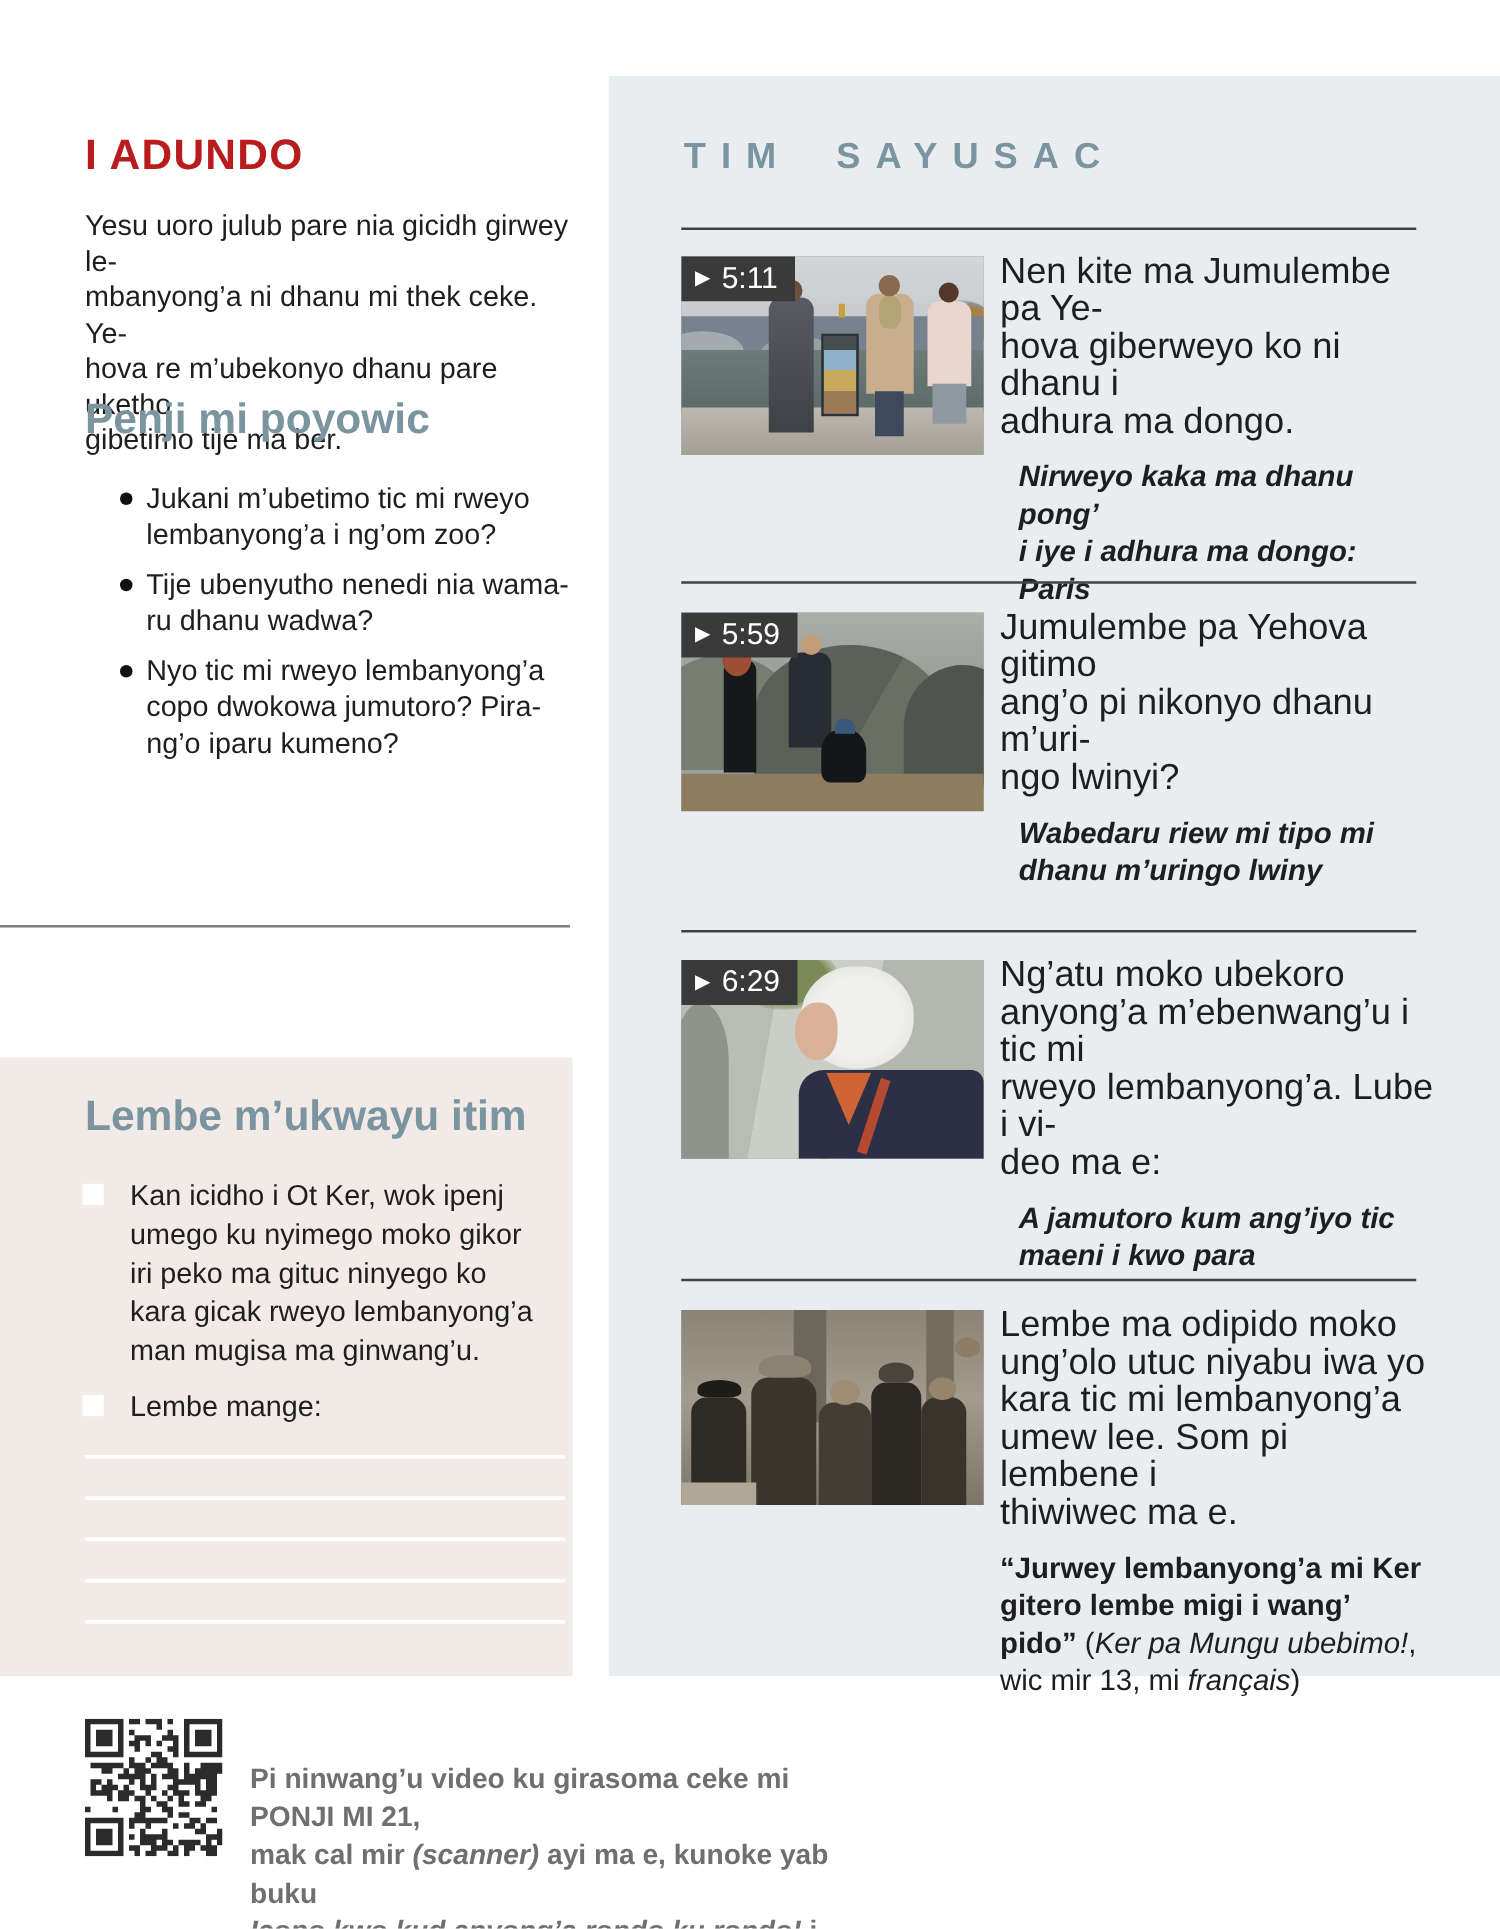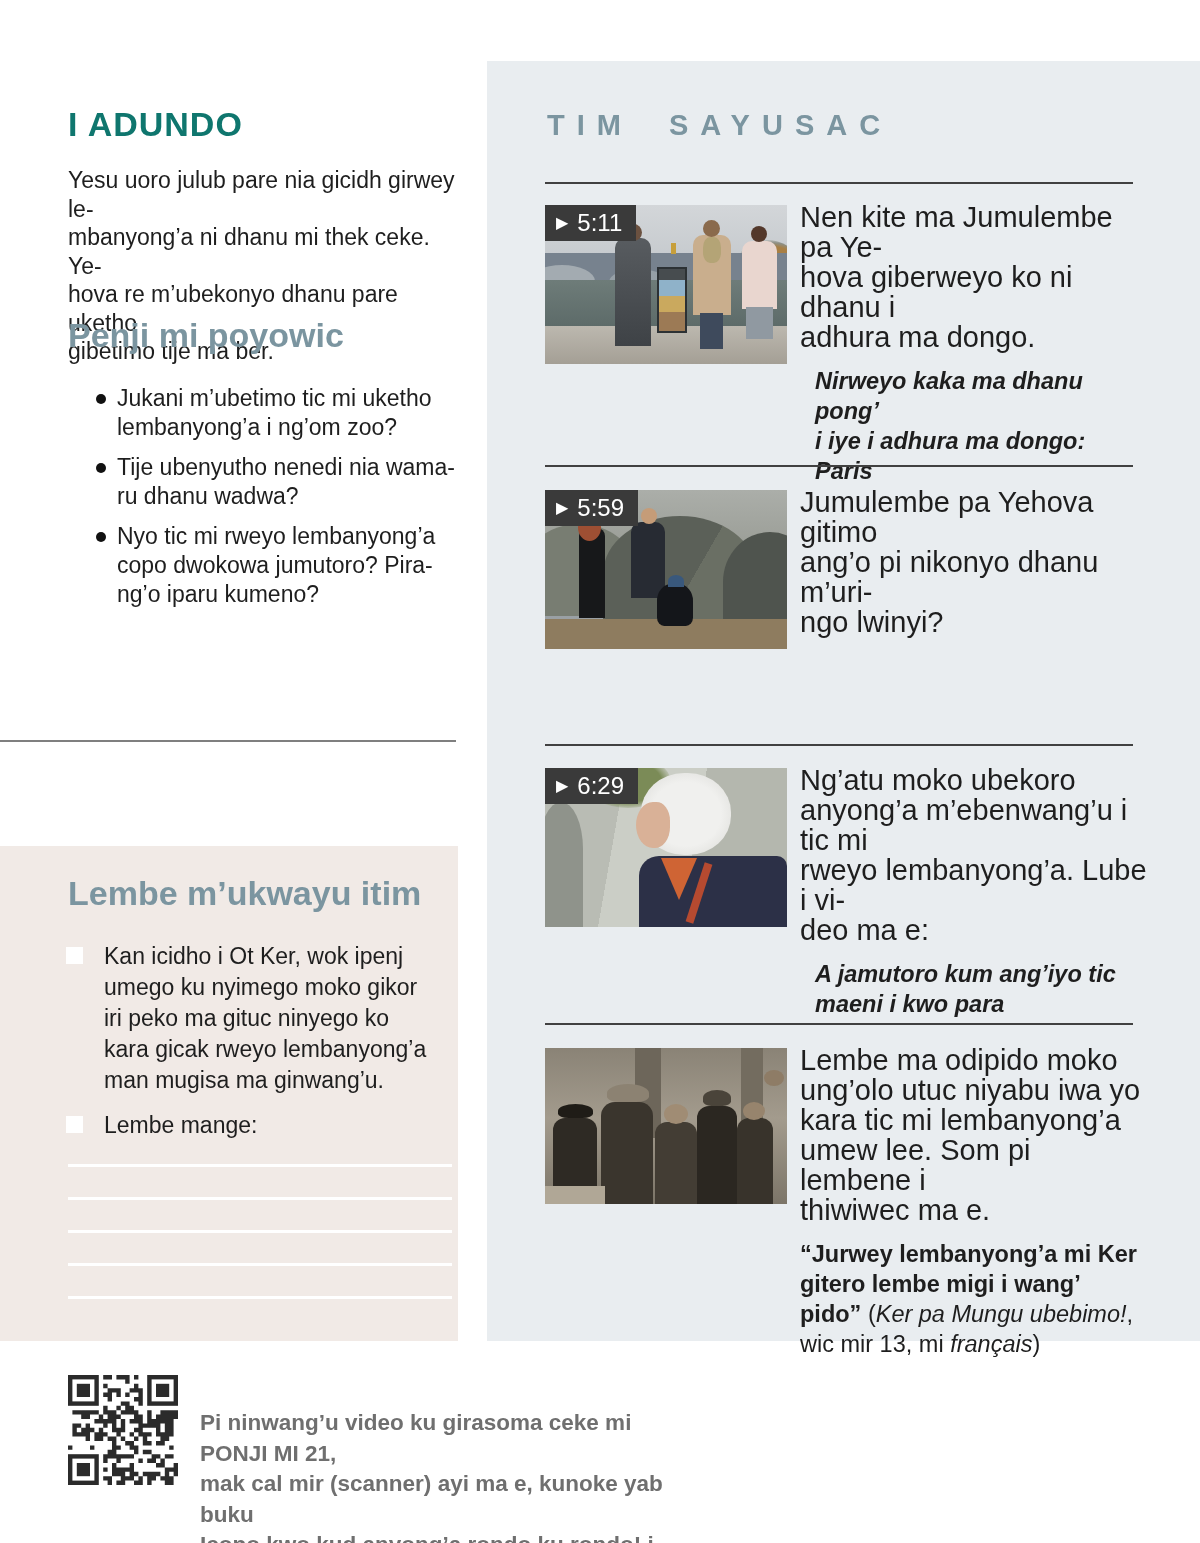--- a/index.html
+++ b/index.html
@@ -2,41 +2,41 @@
 <html><head>
 <meta charset="utf-8">
 <style>
   html,body{margin:0;padding:0;background:#ffffff;}
   #page{position:relative;width:1200px;height:1543px;background:#ffffff;
         font-family:"Liberation Sans","DejaVu Sans",sans-serif;color:#1e1e1e;overflow:hidden;}
   .abs{position:absolute;}
   .ml{white-space:pre-line;}
 
   
-  .h-coral{left:68px;top:105px;font-size:34px;font-weight:700;color:#0f766e;letter-spacing:1px;margin:0;}
+  .h-coral{left:68px;top:105px;font-size:34px;font-weight:700;color:#b91c1c;letter-spacing:1px;margin:0;}
   .intro{left:68px;top:166px;width:400px;font-size:23px;line-height:28.5px;margin:0;}
   .h-slate{font-size:34px;font-weight:700;color:#7b95a0;margin:0;}
   .h-questions{left:68px;top:316px;}
   .qlist{left:68px;top:384px;width:402px;margin:0;padding:0;list-style:none;}
   .qlist li{position:relative;padding-left:49px;margin-bottom:11px;font-size:23px;line-height:29px;}
   .qlist li::before{content:"";position:absolute;left:28px;top:10px;width:10px;height:10px;border-radius:50%;background:#111;}
   .rule-left{left:0;top:740px;width:456px;height:2px;background:#7f7f7f;}
   .footnote{left:68px;top:763px;width:420px;font-size:23px;margin:0;}
 
   
   .notes{left:0;top:846px;width:458px;height:495px;background:#f1eae6;}
   .notes .h-slate{position:absolute;left:68px;top:28px;}
   .cbx{position:absolute;left:66px;width:17px;height:17px;background:#ffffff;}
   .ntext{position:absolute;left:104px;width:336px;font-size:23px;line-height:31px;margin:0;}
   .wline{position:absolute;left:68px;width:384px;height:3px;background:#ffffff;}
 
   
   .qr{left:68px;top:1375px;width:110px;height:110px;}
   .qrcaption{left:200px;top:1408px;width:480px;font-size:22.5px;line-height:30.5px;color:#6f6f6f;font-weight:700;}
-  .qrcaption .seg-i{}
+  .qrcaption .seg-i{font-style:italic;}
 
   
   .panel{left:487px;top:61px;width:713px;height:1280px;background:#e9edf0;}
   .panel-h{position:absolute;left:60px;top:48px;font-size:29px;font-weight:700;color:#7b95a0;
            letter-spacing:12px;word-spacing:16px;margin:0;}
   .prule{position:absolute;left:58px;width:588px;height:2px;background:#414141;}
   .vtext{position:absolute;left:313px;width:348px;}
   .vlead{font-size:29px;line-height:30px;margin:0;}
   .vtitle{font-size:23.5px;line-height:30px;margin:14px 0 0 15px;font-weight:700;font-style:italic;}
   .vcite{font-size:23.5px;line-height:30px;margin:14px 0 0 0;}
@@ -125,21 +125,21 @@
 <div id="page">
 
   <h1 class="abs h-coral">I ADUNDO</h1>
   <p class="abs intro ml">Yesu uoro julub pare nia gicidh girwey le-
 mbanyong’a ni dhanu mi thek ceke. Ye-
 hova re m’ubekonyo dhanu pare uketho
 gibetimo tije ma ber.</p>
 
   <h2 class="abs h-slate h-questions">Penji mi poyowic</h2>
   <ul class="abs qlist">
-    <li><span class="ml">Jukani m’ubetimo tic mi uketho
+    <li><span class="ml">Jukani m’ubetimo tic mi rweyo
 lembanyong’a i ng’om zoo?</span></li>
     <li><span class="ml">Tije ubenyutho nenedi nia wama-
 ru dhanu wadwa?</span></li>
     <li><span class="ml">Nyo tic mi rweyo lembanyong’a
 copo dwokowa jumutoro? Pira-
 ng’o iparu kumeno?</span></li>
   </ul>
 
   <div class="abs rule-left"></div>
 
@@ -230,20 +230,22 @@
         <div class="art t2-cap"></div>
       <div class="badge">
         <span class="tri">▶</span>
         <span>5:59</span>
       </div>
     </div>
     <div class="vtext" style="top:426px">
       <p class="vlead ml">Jumulembe pa Yehova gitimo
 ang’o pi nikonyo dhanu m’uri-
 ngo lwinyi?</p>
+      <p class="vtitle ml">Wabedaru riew mi tipo mi
+dhanu m’uringo lwiny</p>
     </div>
 
     <div class="prule" style="top:683px"></div>
     <div class="thumb" style="top:707px">
       <div class="art t3-bg"></div>
         <div class="art t3-tree"></div>
         <div class="art t3-arch"></div>
       <div class="art t3-chain"></div>
       <div class="art t3-body"></div>
         <div class="art t3-shirt"></div>

